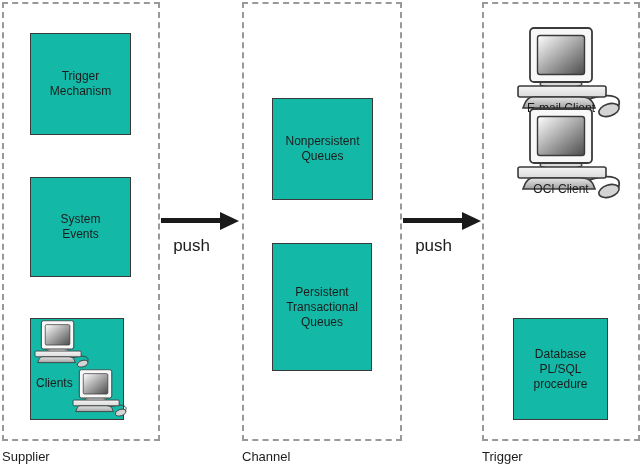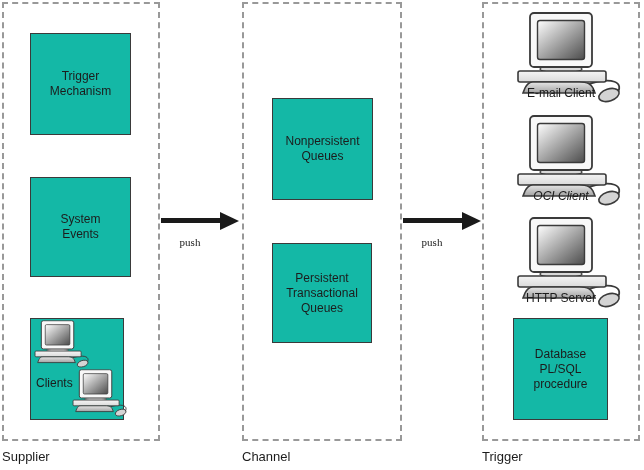--- a/index.html
+++ b/index.html
@@ -23,47 +23,47 @@
   .col-label.consumer{left:482px;width:158px;}
 
   .box{position:absolute;background:#14b8a6;border:1.5px solid var(--box-border);
        display:flex;align-items:center;justify-content:center;text-align:center;}
   .box-label{font-size:12px;line-height:15px;white-space:pre-line;color:var(--text);}
 
   .box.trigger{left:30px;top:33px;width:101px;height:102px;}
   .box.system{left:30px;top:177px;width:101px;height:100px;}
   .box.clients{left:30px;top:318px;width:94px;height:102px;}
   .box.nonpersistent{left:272px;top:98px;width:101px;height:102px;}
-  .box.persistent{left:272px;top:243px;width:100px;height:100px;}
+  .box.persistent{left:272px;top:243px;width:100px;height:128px;}
   .box.database{left:513px;top:318px;width:95px;height:102px;}
 
   .clients-label{position:absolute;left:5px;top:57px;font-size:12px;color:var(--text);}
   .pc-small{position:absolute;width:56px;height:48px;}
   .pc-small.a{left:3px;top:1px;}
   .pc-small.b{left:41px;top:50px;}
 
   .pc-unit{position:absolute;left:516px;width:107px;height:104px;}
-  .pc-unit.u0{top:12px;}
-  .pc-unit.u1{top:115px;font-style:italic;}
+  .pc-unit.u0{top:27px;}
+  .pc-unit.u1{top:108px;}
   .pc-unit.u2{top:217px;}
   .pc-unit .pc-art{position:absolute;left:0;top:0;}
   .pc-label{position:absolute;left:0;top:74px;width:90px;text-align:center;
             font-size:12px;white-space:nowrap;color:var(--text);}
 
   .arrow{position:absolute;}
   .arrow .shaft{position:absolute;height:5px;background:var(--arrow);}
   .arrow .head{position:absolute;width:0;height:0;
                border-top:9px solid transparent;border-bottom:9px solid transparent;
                border-left:19px solid var(--arrow);}
   .arrow.a1 .shaft{left:161px;top:218px;width:60px;}
   .arrow.a1 .head{left:220px;top:212px;}
   .arrow.a2 .shaft{left:403px;top:218px;width:60px;}
   .arrow.a2 .head{left:462px;top:212px;}
 
-  .push-label{position:absolute;top:236px;width:40px;text-align:center;font-size:11px;color:var(--text);font-family:Liberation Serif, serif;}
+  .push-label{position:absolute;top:236px;width:40px;text-align:right;font-size:17px;color:var(--text);}
   .push-label.p1{left:170px;}
   .push-label.p2{left:412px;}
 
   .defs-svg{position:absolute;width:0;height:0;overflow:hidden;}
 </style>
 </head>
 <body>
 
 <div class="canvas">
 
@@ -131,26 +131,20 @@
         <use href="#pc" xlink:href="#pc"></use>
       </svg>
     <div class="pc-label">E-mail Client</div>
   </div>
   <div class="pc-unit u1">
     <svg class="pc-art" viewBox="0 0 107 91" width="107" height="91">
         <use href="#pc" xlink:href="#pc"></use>
       </svg>
     <div class="pc-label">OCI Client</div>
   </div>
-  <div class="pc-unit u2">
-    <svg class="pc-art" viewBox="0 0 107 91" width="107" height="91">
-        <use href="#pc" xlink:href="#pc"></use>
-      </svg>
-    <div class="pc-label">HTTP Server</div>
-  </div>
   <div class="box database">
     <span class="box-label">Database
 PL/SQL
 procedure</span>
   </div>
 
   <div class="arrow a1">
     <div class="shaft"></div>
     <div class="head"></div>
   </div>

